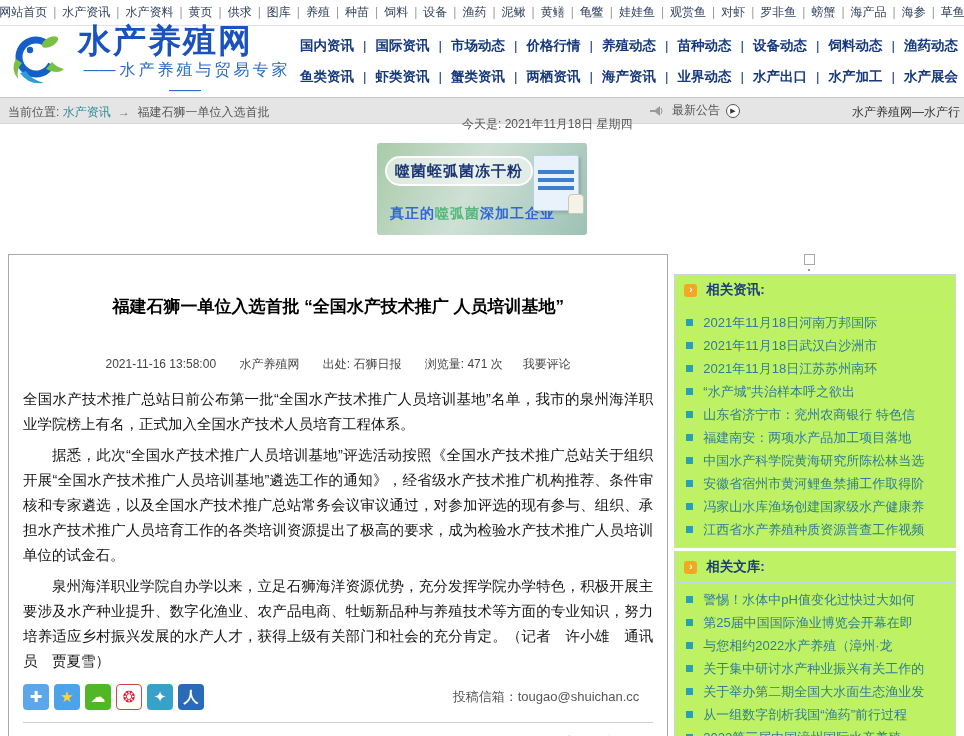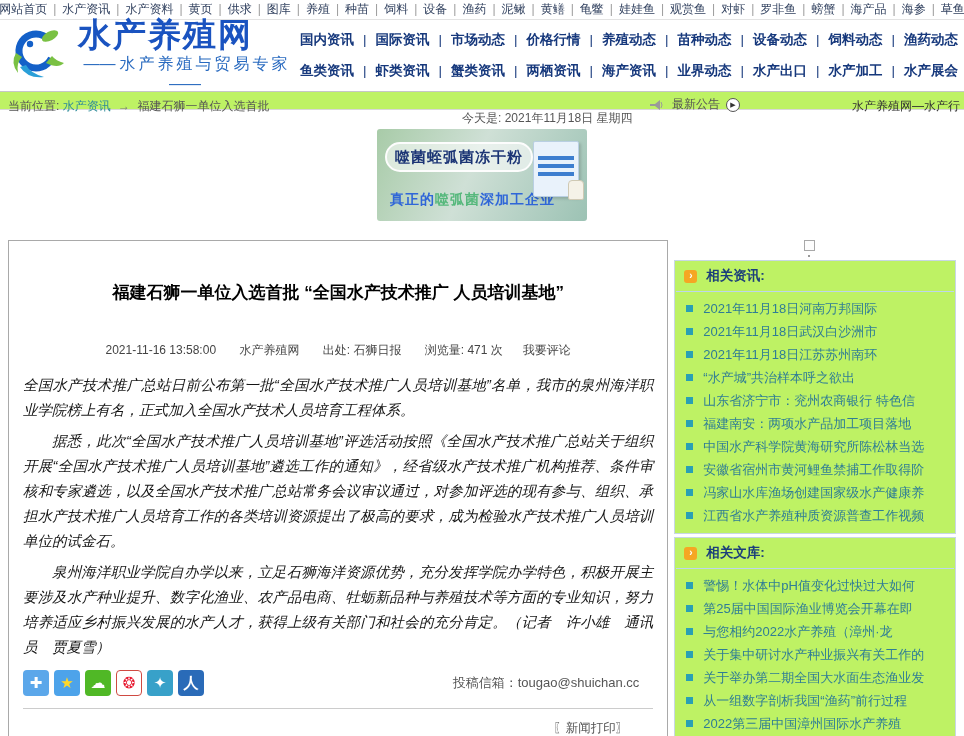--- a/index.html
+++ b/index.html
@@ -3,39 +3,39 @@
 <meta charset="utf-8">
 <style>
   * { box-sizing: border-box; }
   html,body { margin:0; padding:0; background:#fff; }
   .page {
     position:relative; width:964px; height:736px; overflow:hidden;
     background:#fff; font-family:"Liberation Sans","DejaVu Sans",sans-serif;
   }
   
   .top-nav {
-    height:20px; display:flex; align-items:center; justify-content:center;
+    height:26px; display:flex; align-items:center; justify-content:center;
     font-size:12px; color:#31415f; border-bottom:1px solid #e3e3e3; white-space:nowrap;
   }
   .tlink { cursor:pointer; color:#31415f; }
   .tlink + .tlink::before { content:"|"; color:#9a9a9a; margin:0 6px; }
   
   .header { height:71px; display:flex; align-items:center; padding:0 6px; }
   .logo { display:flex; align-items:center; width:286px; cursor:pointer; }
   .logo-text { margin-left:6px; }
   .logo-title { font-size:33px; font-weight:bold; color:#1a53c0; letter-spacing:2px; line-height:34px; }
   .logo-tagline { font-size:16px; color:#2a6bc0; letter-spacing:3px; margin-top:2px; text-align:center; }
   .logo-tagline::before, .logo-tagline::after { content:"——"; color:#2a6bc0; margin:0 4px; letter-spacing:0; }
   .menus { display:flex; flex-direction:column; gap:13px; font-size:13.5px; font-weight:bold; margin-left:8px; white-space:nowrap; }
   .menu-row { display:flex; }
   .mlink { color:#16387c; cursor:pointer; }
   .mlink + .mlink::before { content:"|"; color:#16387c; margin:0 9px; font-weight:normal; }
   
   .crumb-bar {
-    position:relative; height:19px; background:#bef264;
+    position:relative; height:27px; background:#e5e5e5;
     border-top:1px solid #c6c6c6; border-bottom:1px solid #d8d8d8;
     font-size:12px; color:#555;
   }
   .crumb-left { position:absolute; left:8px; top:6px; white-space:nowrap; }
   .crumb-section { color:#2e8b99; cursor:pointer; }
   .crumb-arrow { color:#777; margin:0 4px; }
   .crumb-today { position:absolute; left:462px; top:18px; white-space:nowrap; }
   .crumb-notice { position:absolute; left:648px; top:4px; display:flex; align-items:center; cursor:pointer; }
   .horn-icon { margin-right:8px; display:inline-flex; }
   .notice-play {
@@ -76,21 +76,21 @@
   .content { display:flex; align-items:flex-start; padding:0 8px; }
   .article {
     width:670px; min-height:468px; border:1px solid #a9a9a9; background:#fff;
     padding:0 14px 6px;
   }
   .article-title { margin:40px 6px 0; text-align:center; font-size:17px; font-weight:bold; color:#000; }
   .article-meta { margin-top:38px; text-align:center; font-size:12px; color:#444; }
   .article-meta span { margin:0 10px; }
   .meta-comment { color:#444; cursor:pointer; }
   .article-body { margin-top:14px; font-size:14.5px; line-height:25px; color:#151515; text-align:justify; }
-  .article-body p { margin:0 0 6px;font-style:italic; }
+  .article-body p { margin:0 0 6px; }
   .article-body p.indent { text-indent:2em; }
   .share-row { margin-top:10px; display:flex; align-items:center; }
   .share-ic {
     width:26px; height:26px; border-radius:4px; margin-right:5px; cursor:pointer;
     display:flex; align-items:center; justify-content:center; font-size:15px; font-weight:bold;
   }
   .share-ic i { font-style:normal; }
   .submit-email { margin-left:auto; font-size:13px; color:#555; padding-right:14px; }
   .submit-email .em { color:#555; cursor:pointer; margin-left:0; }
   .article-foot {

